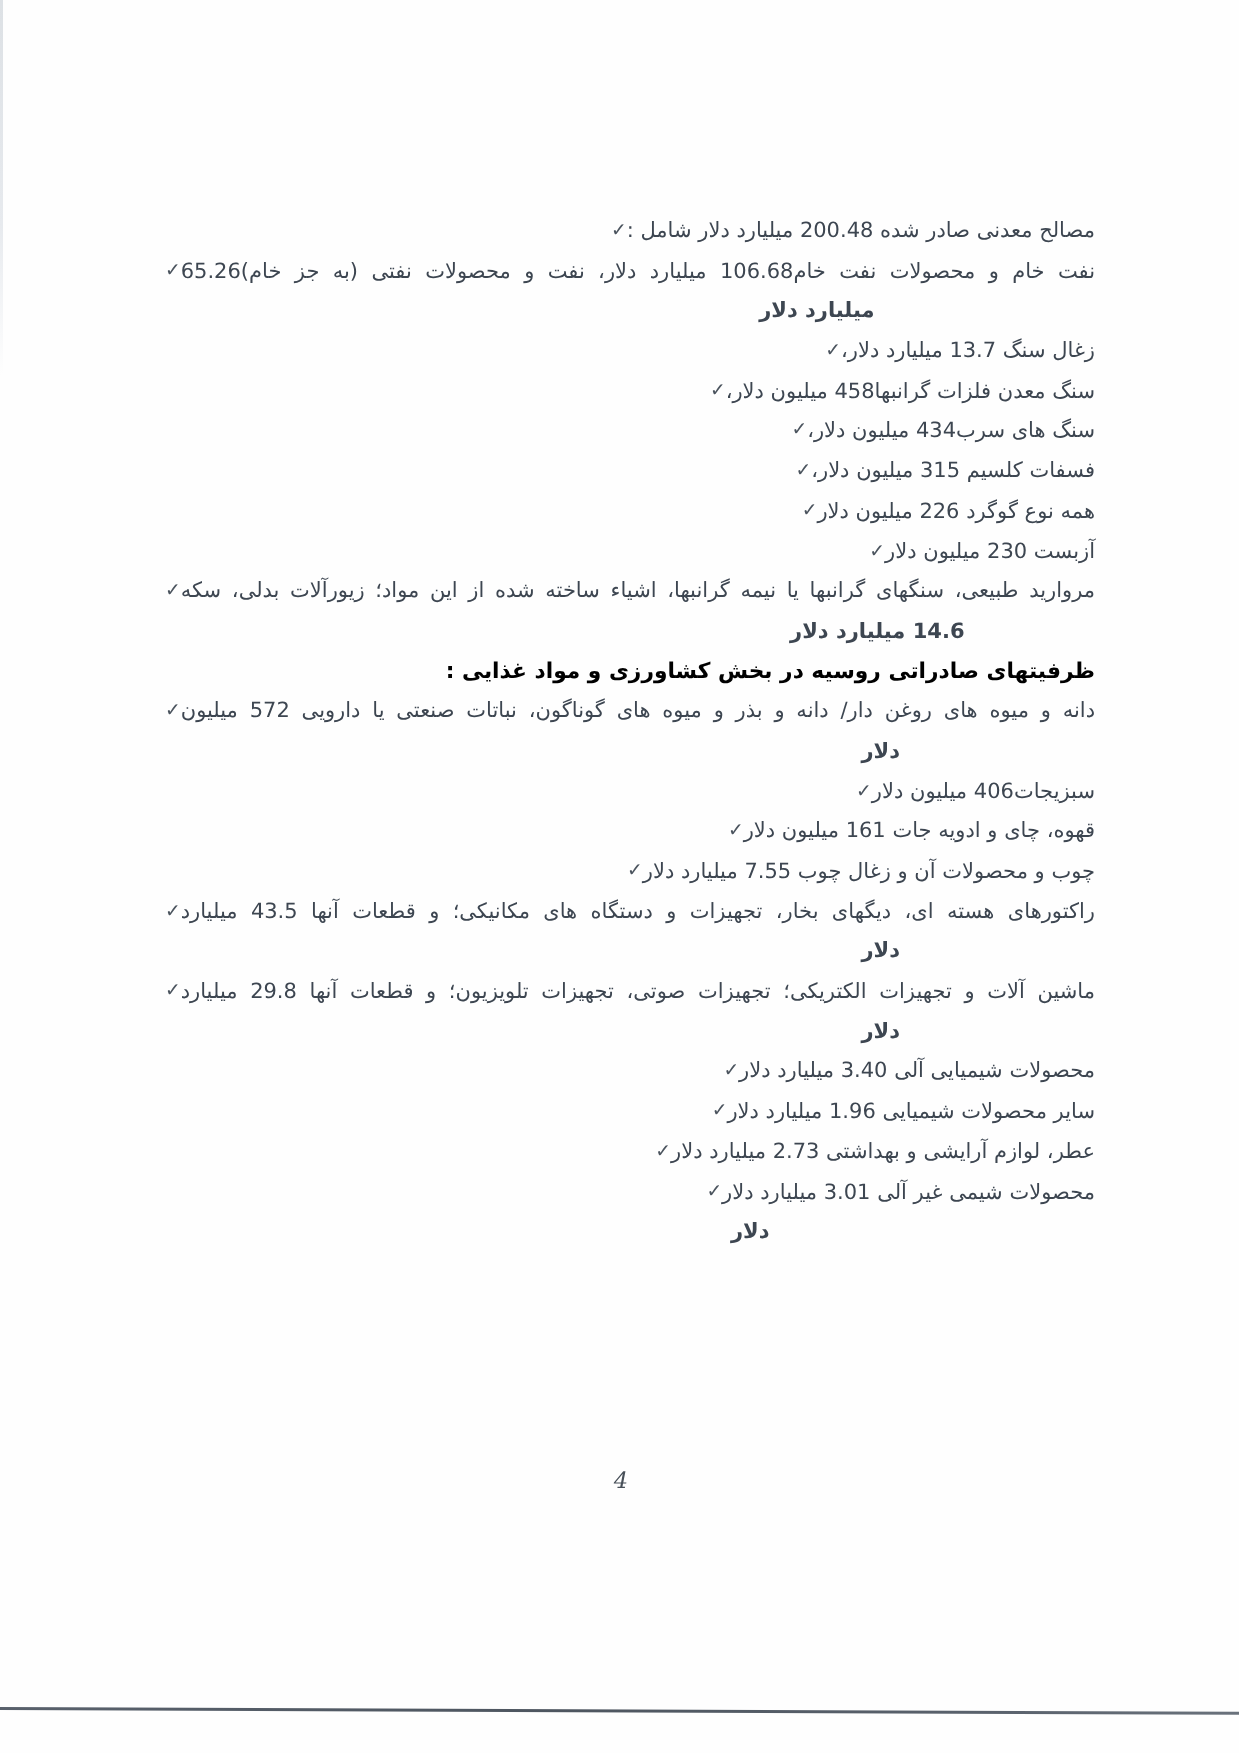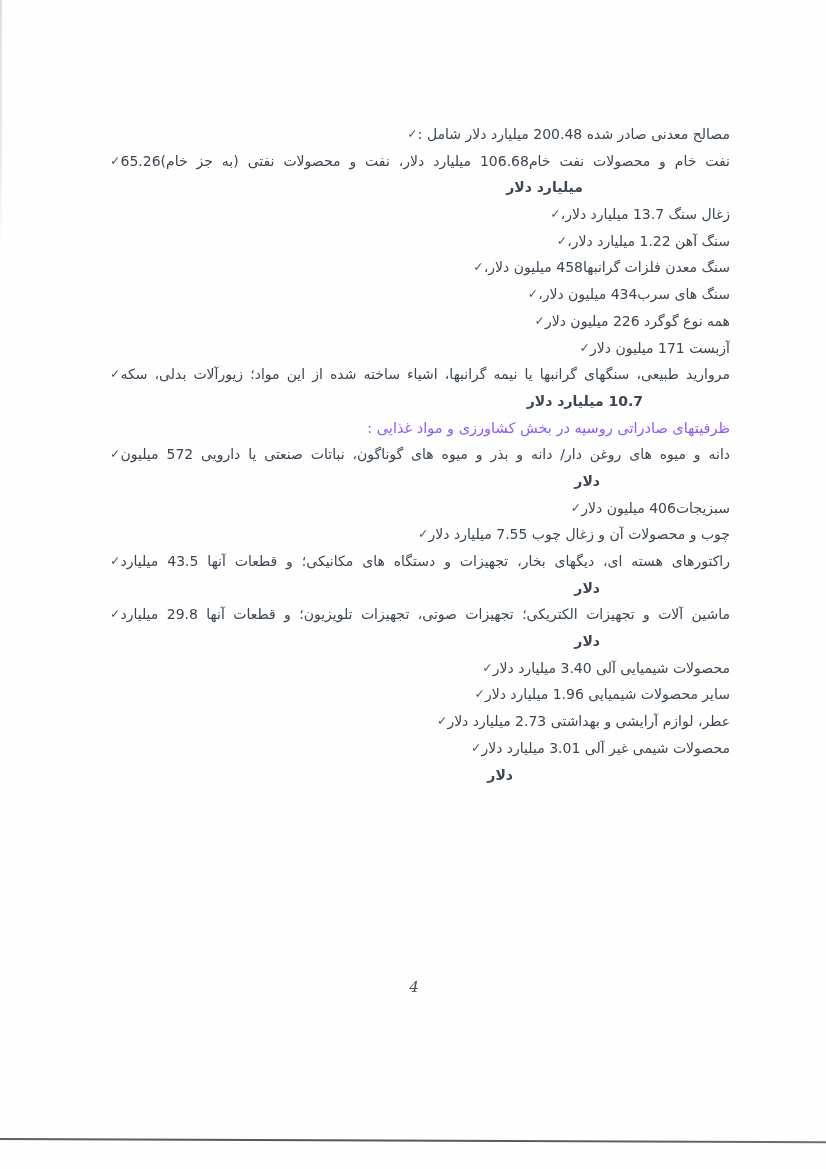--- a/index.html
+++ b/index.html
@@ -7,44 +7,44 @@
     width:826px;height:1169px;
     background:#ffffff;
     position:relative;
     overflow:hidden;
     font-family:"DejaVu Sans",sans-serif;
     color:#3d4651;
   }
   .page{position:absolute;inset:0;background:#fefefe;}
   .textblock{
     position:absolute;
-    top:121px;left:63px;width:667px;
+    top:141px;left:63px;width:667px;
   }
   .ln{
     direction:rtl;
     unicode-bidi:plaintext;
     height:26.7px;
     line-height:26.7px;
     font-size:14px;
     text-align:right;
     white-space:nowrap;
     letter-spacing:0px;
   }
   .ln .t{unicode-bidi:isolate;}
   .check{
     display:inline-block;
     font-size:12.5px;
     color:#4b545e;
     margin-left:7px;
     transform:translateY(-1px);
   }
   .hdr{
-    font-weight:normal;
+    font-weight:bold;
     font-size:14.5px;
-    color:#8b5cf6;
+    color:#000000;
   }
   .j{ 
     text-align:justify;
     text-align-last:justify;
     white-space:normal;
     margin-left:40px;
   }
   .cont{ 
     padding-right:130px;
     font-weight:bold;
@@ -84,44 +84,45 @@
   <div class="textblock">
 
     <div class="ln"><span class="check">✓</span><span class="t">مصالح معدنی صادر شده 200.48 میلیارد دلار شامل :</span></div>
 
     <div class="ln j"><span class="check">✓</span><span class="t">نفت خام و محصولات نفت خام106.68 میلیارد دلار، نفت و محصولات نفتی (به جز خام)65.26</span></div>
 
     <div class="ln cont c147"><span class="t">میلیارد دلار</span></div>
 
     <div class="ln"><span class="check">✓</span><span class="t">زغال سنگ 13.7 میلیارد دلار،</span></div>
 
-    <div class="ln"><span class="check">✓</span><span class="t">سنگ آهن 1.22 میلیارد دلار،</span></div>
 
     <div class="ln"><span class="check">✓</span><span class="t">سنگ معدن فلزات گرانبها458 میلیون دلار،</span></div>
 
     <div class="ln"><span class="check">✓</span><span class="t">سنگ های سرب434 میلیون دلار،</span></div>
 
+    <div class="ln"><span class="check">✓</span><span class="t">فسفات کلسیم 315 میلیون دلار،</span></div>
 
     <div class="ln"><span class="check">✓</span><span class="t">همه نوع گوگرد 226 میلیون دلار</span></div>
 
-    <div class="ln"><span class="check">✓</span><span class="t">آزبست 171 میلیون دلار</span></div>
+    <div class="ln"><span class="check">✓</span><span class="t">آزبست 230 میلیون دلار</span></div>
 
     <div class="ln j"><span class="check">✓</span><span class="t">مروارید طبیعی، سنگهای گرانبها یا نیمه گرانبها، اشیاء ساخته شده از این مواد؛ زیورآلات بدلی، سکه</span></div>
 
-    <div class="ln cont c87"><span class="t">10.7 میلیارد دلار</span></div>
+    <div class="ln cont c87"><span class="t">14.6 میلیارد دلار</span></div>
 
     <div class="ln hdr"><span class="t">ظرفیتهای صادراتی روسیه در بخش کشاورزی و مواد غذایی :</span></div>
 
 
     <div class="ln j"><span class="check">✓</span><span class="t">دانه و میوه های روغن دار/ دانه و بذر و میوه های گوناگون، نباتات صنعتی یا دارویی 572 میلیون</span></div>
 
     <div class="ln cont"><span class="t">دلار</span></div>
 
     <div class="ln"><span class="check">✓</span><span class="t">سبزیجات406 میلیون دلار</span></div>
 
+    <div class="ln"><span class="check">✓</span><span class="t">قهوه، چای و ادویه جات 161 میلیون دلار</span></div>
 
     <div class="ln"><span class="check">✓</span><span class="t">چوب و محصولات آن و زغال چوب 7.55 میلیارد دلار</span></div>
 
 
     <div class="ln j"><span class="check">✓</span><span class="t">راکتورهای هسته ای، دیگهای بخار، تجهیزات و دستگاه های مکانیکی؛ و قطعات آنها 43.5 میلیارد</span></div>
 
     <div class="ln cont"><span class="t">دلار</span></div>
 
     <div class="ln j"><span class="check">✓</span><span class="t">ماشین آلات و تجهیزات الکتریکی؛ تجهیزات صوتی، تجهیزات تلویزیون؛ و قطعات آنها 29.8 میلیارد</span></div>
 

